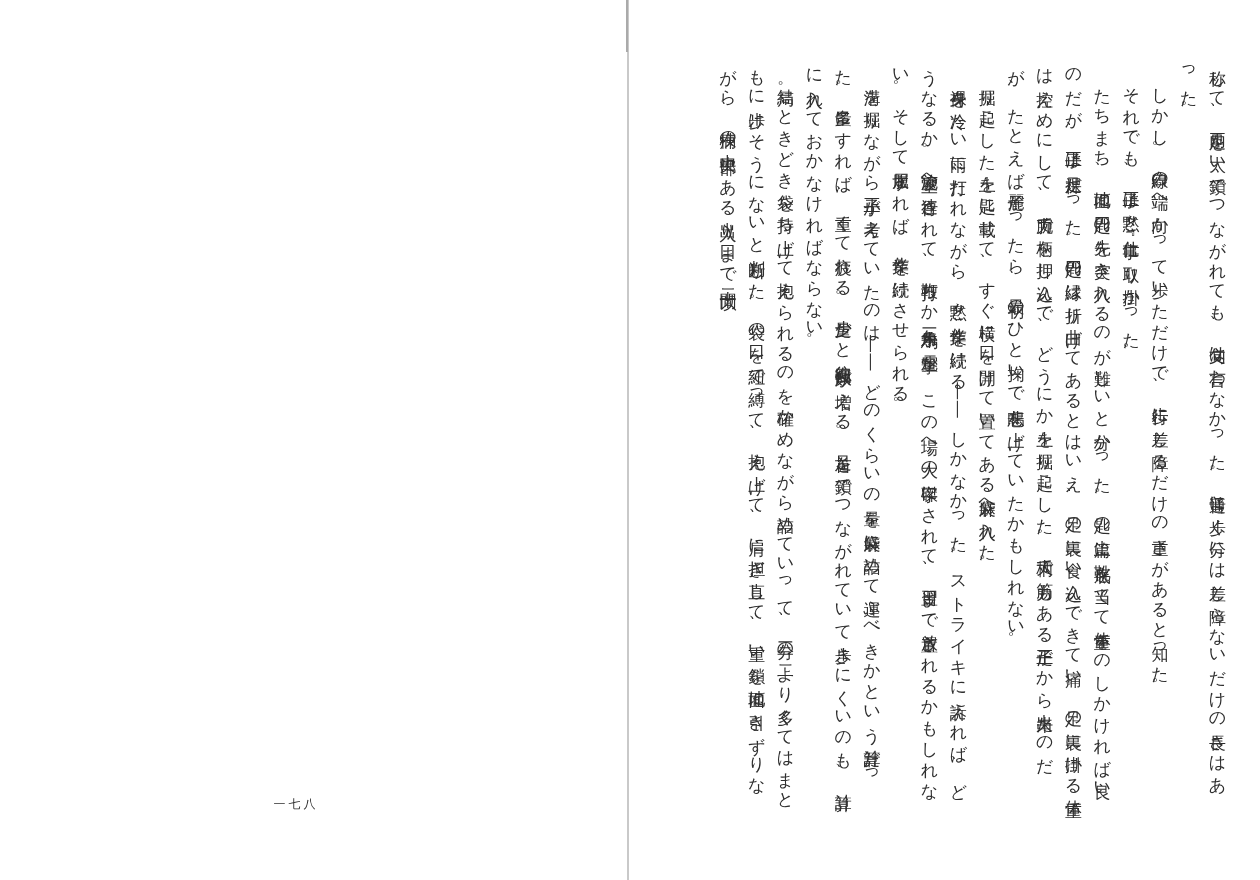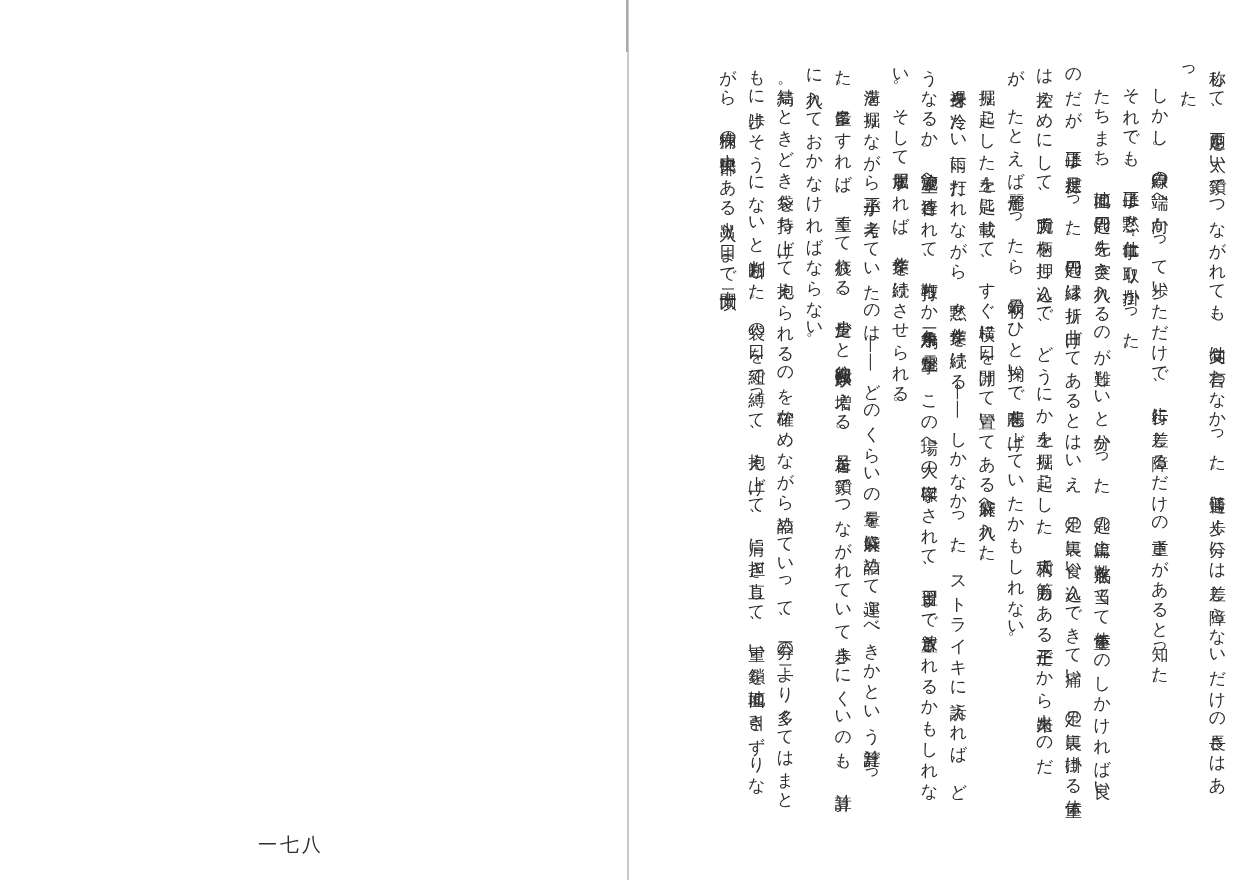--- a/index.html
+++ b/index.html
@@ -61,24 +61,24 @@
   .page-text p {
     margin: 0;
     padding: 0;
   }
   .page-text p.indent {
     text-indent: 18.6px;
   }
 
   .page-number {
     position: absolute;
-    top: 832px;
+    top: 796px;
     width: 76px;
-    text-align: left;
-    font-size: 19px;
+    text-align: center;
+    font-size: 12px;
     letter-spacing: 3px;
     color: #2e2e2e;
     white-space: nowrap;
   }
   .page-number-left  { left: 258px; }
 </style>
 </head>
 <body>
 
 <div class="spread">

